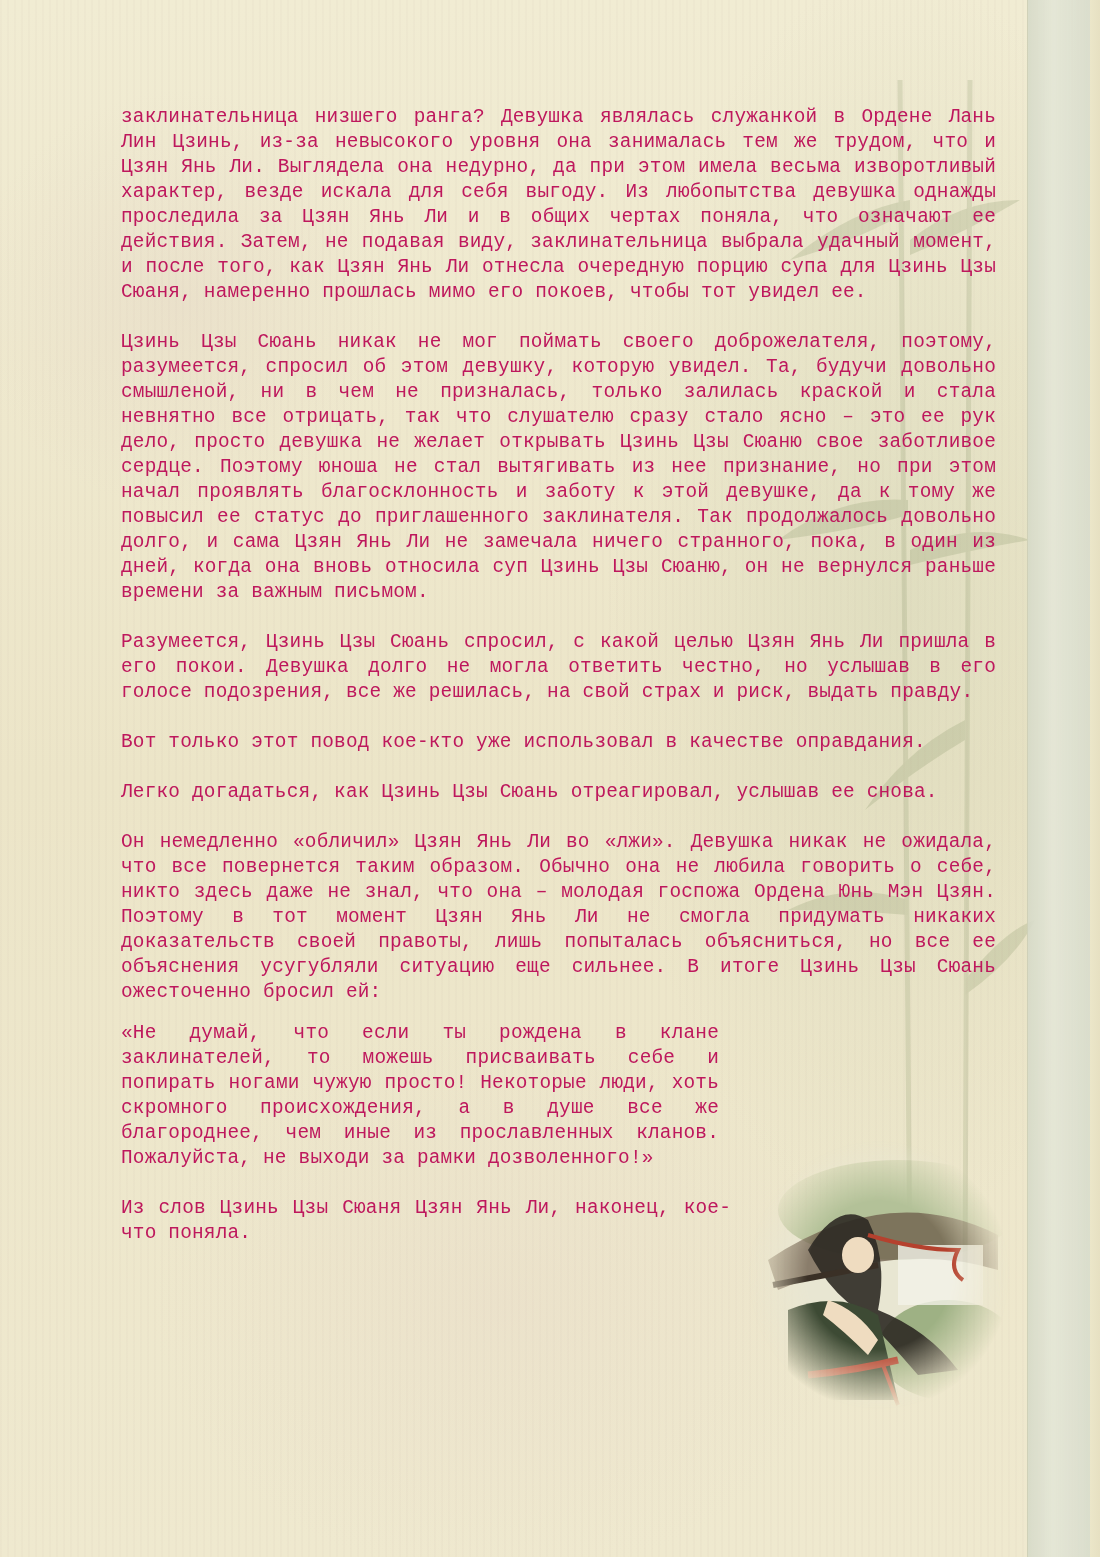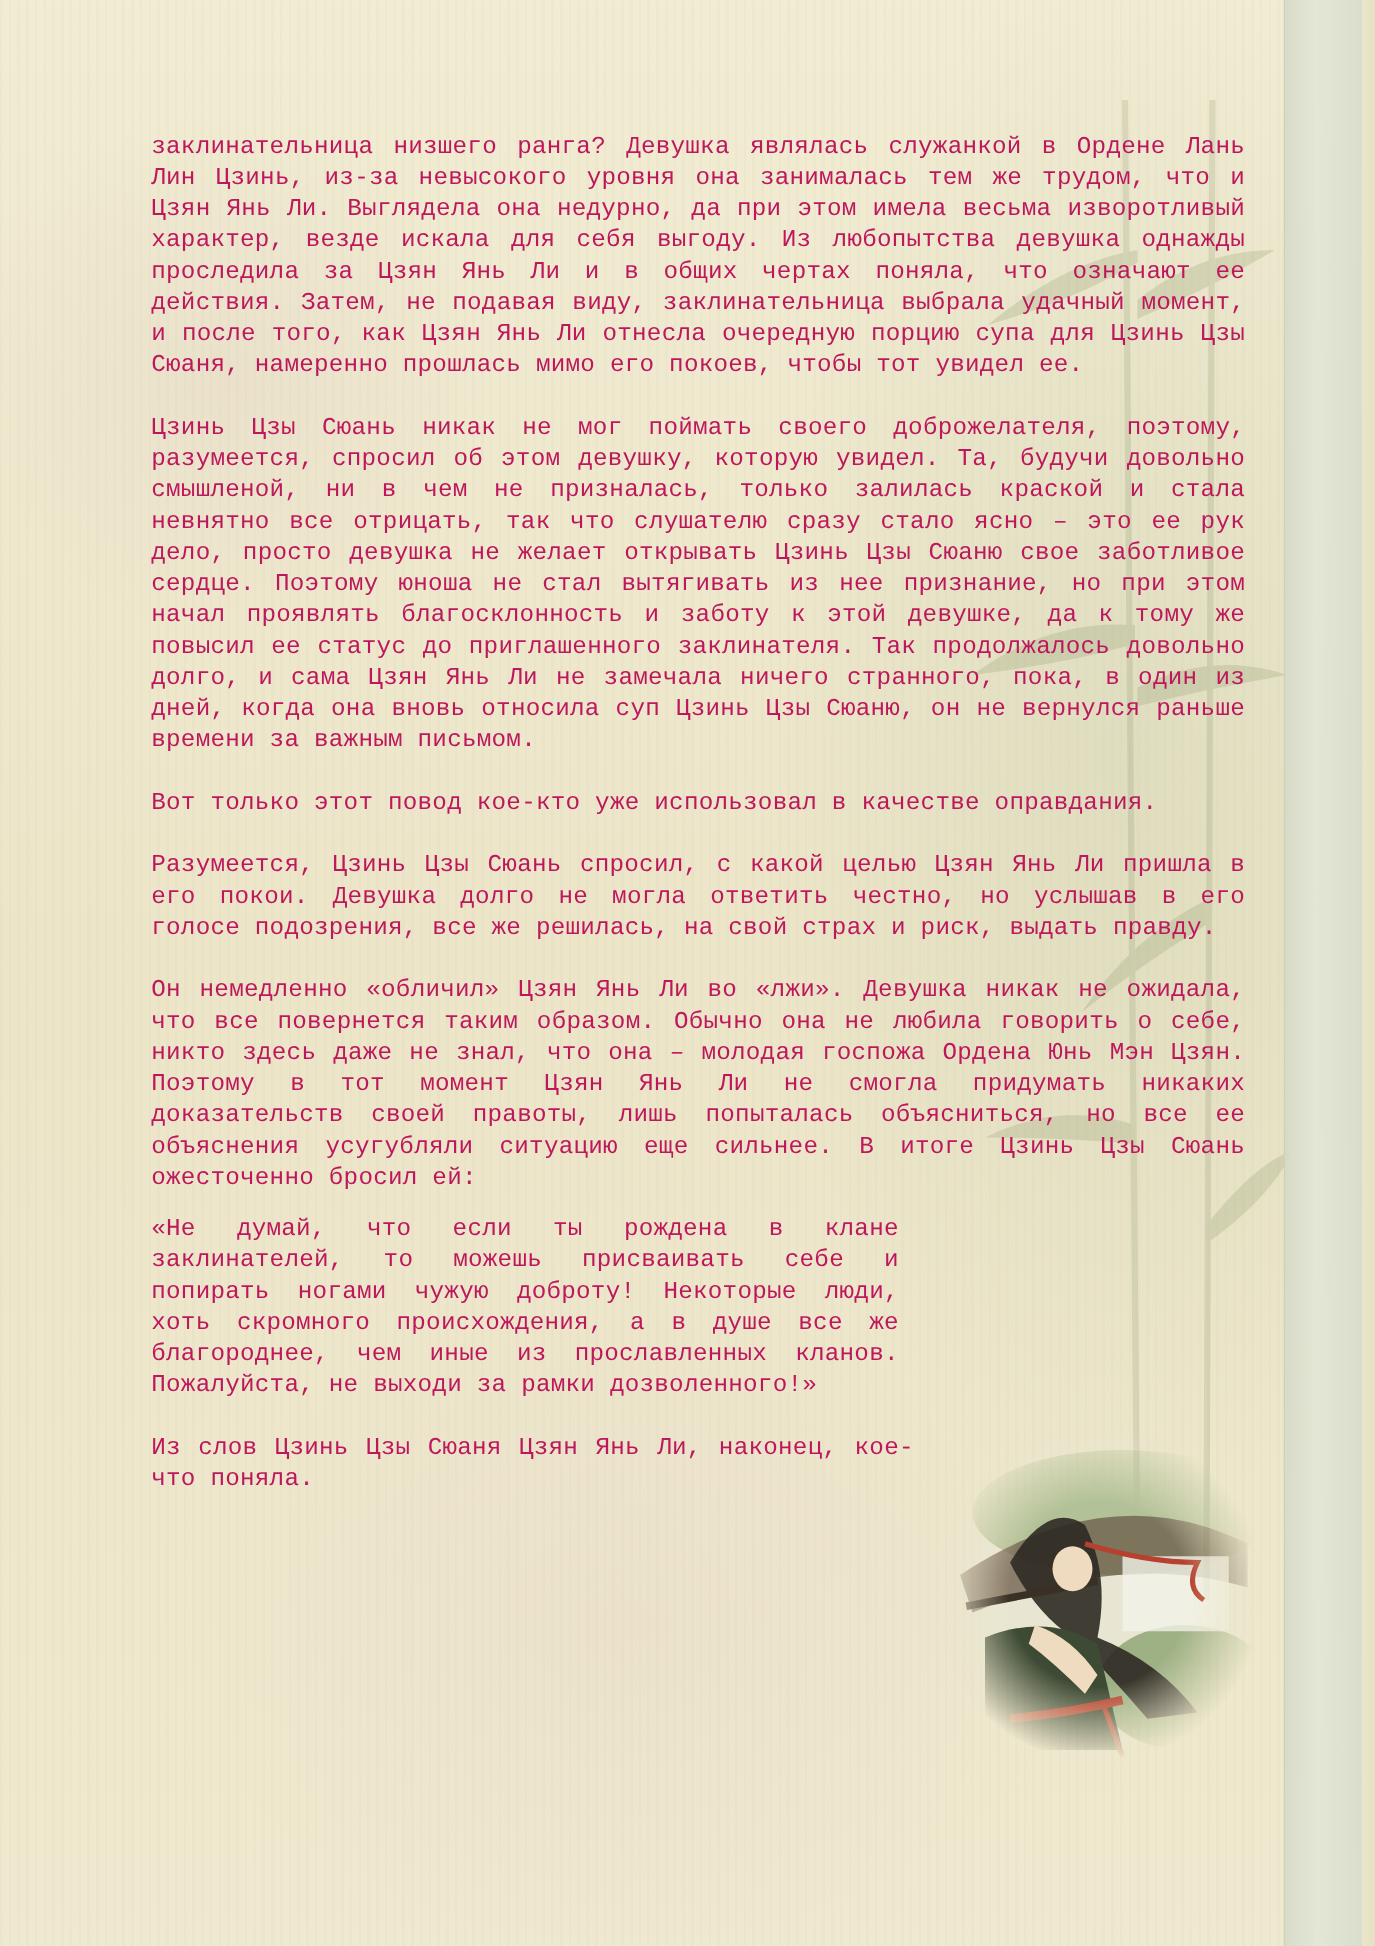--- a/index.html
+++ b/index.html
@@ -85,24 +85,25 @@
     <path d="M205 900 q40 -50 70 -60 q-20 40 -70 75z"></path>
   </g>
 </svg>
 
 <div class="edge-strip"></div>
 <div class="edge-strip-outer"></div>
 
 <div class="text-column">
   <p class="para">заклинательница низшего ранга? Девушка являлась служанкой в Ордене Лань Лин Цзинь, из-за невысокого уровня она занималась тем же трудом, что и Цзян Янь Ли. Выглядела она недурно, да при этом имела весьма изворотливый характер, везде искала для себя выгоду. Из любопытства девушка однажды проследила за Цзян Янь Ли и в общих чертах поняла, что означают ее действия. Затем, не подавая виду, заклинательница выбрала удачный момент, и после того, как Цзян Янь Ли отнесла очередную порцию супа для Цзинь Цзы Сюаня, намеренно прошлась мимо его покоев, чтобы тот увидел ее.</p>
   <p class="para">Цзинь Цзы Сюань никак не мог поймать своего доброжелателя, поэтому, разумеется, спросил об этом девушку, которую увидел. Та, будучи довольно смышленой, ни в чем не призналась, только залилась краской и стала невнятно все отрицать, так что слушателю сразу стало ясно – это ее рук дело, просто девушка не желает открывать Цзинь Цзы Сюаню свое заботливое сердце. Поэтому юноша не стал вытягивать из нее признание, но при этом начал проявлять благосклонность и заботу к этой девушке, да к тому же повысил ее статус до приглашенного заклинателя. Так продолжалось довольно долго, и сама Цзян Янь Ли не замечала ничего странного, пока, в один из дней, когда она вновь относила суп Цзинь Цзы Сюаню, он не вернулся раньше времени за важным письмом.</p>
+  <p class="para">Разумеется, Цзинь Цзы Сюань спросил, с какой целью Цзян Янь Ли пришла в его покои. Девушка долго не могла ответить честно, но услышав в его голосе подозрения, все же решилась, на свой страх и риск, выдать правду.</p>
   <p class="para">Вот только этот повод кое-кто уже использовал в качестве оправдания.</p>
-  <p class="para">Разумеется, Цзинь Цзы Сюань спросил, с какой целью Цзян Янь Ли пришла в его покои. Девушка долго не могла ответить честно, но услышав в его голосе подозрения, все же решилась, на свой страх и риск, выдать правду.</p>
+  <p class="para">Легко догадаться, как Цзинь Цзы Сюань отреагировал, услышав ее снова.</p>
   <p class="para last">Он немедленно «обличил» Цзян Янь Ли во «лжи». Девушка никак не ожидала, что все повернется таким образом. Обычно она не любила говорить о себе, никто здесь даже не знал, что она – молодая госпожа Ордена Юнь Мэн Цзян. Поэтому в тот момент Цзян Янь Ли не смогла придумать никаких доказательств своей правоты, лишь попыталась объясниться, но все ее объяснения усугубляли ситуацию еще сильнее. В итоге Цзинь Цзы Сюань ожесточенно бросил ей:</p>
-  <p class="quote-block">«Не думай, что если ты рождена в клане заклинателей, то можешь присваивать себе и попирать ногами чужую доброту! Некоторые люди, хоть скромного происхождения, а в душе все же благороднее, чем иные из прославленных кланов. Пожалуйста, не выходи за рамки дозволенного!»</p>
+  <p class="quote-block">«Не думай, что если ты рождена в клане заклинателей, то можешь присваивать себе и попирать ногами чужую просто! Некоторые люди, хоть скромного происхождения, а в душе все же благороднее, чем иные из прославленных кланов. Пожалуйста, не выходи за рамки дозволенного!»</p>
   <p class="closing">Из слов Цзинь Цзы Сюаня Цзян Янь Ли, наконец, кое-что поняла.</p>
 </div>
 
 <svg class="illustration" viewBox="0 0 262 270">
   <rect x="0" y="0" width="262" height="270" fill="#e8e6d2"></rect>
   <ellipse cx="150" cy="70" rx="120" ry="50" fill="#9db07f" opacity="0.7"></ellipse>
   <ellipse cx="200" cy="210" rx="70" ry="50" fill="#7f9a62" opacity="0.7"></ellipse>
   <path d="M20 120 Q140 40 250 95 L250 130 Q150 100 30 150 Z" fill="#6b5a48" opacity="0.75"></path>
   <path d="M60 110 Q90 60 120 80 Q140 120 130 170 Q180 190 210 230 L170 235 Q140 200 110 170 Q80 150 60 110 Z" fill="#2e2a24" opacity="0.9"></path>
   <rect x="150" y="105" width="85" height="60" fill="#f3f2e8" opacity="0.8"></rect>

